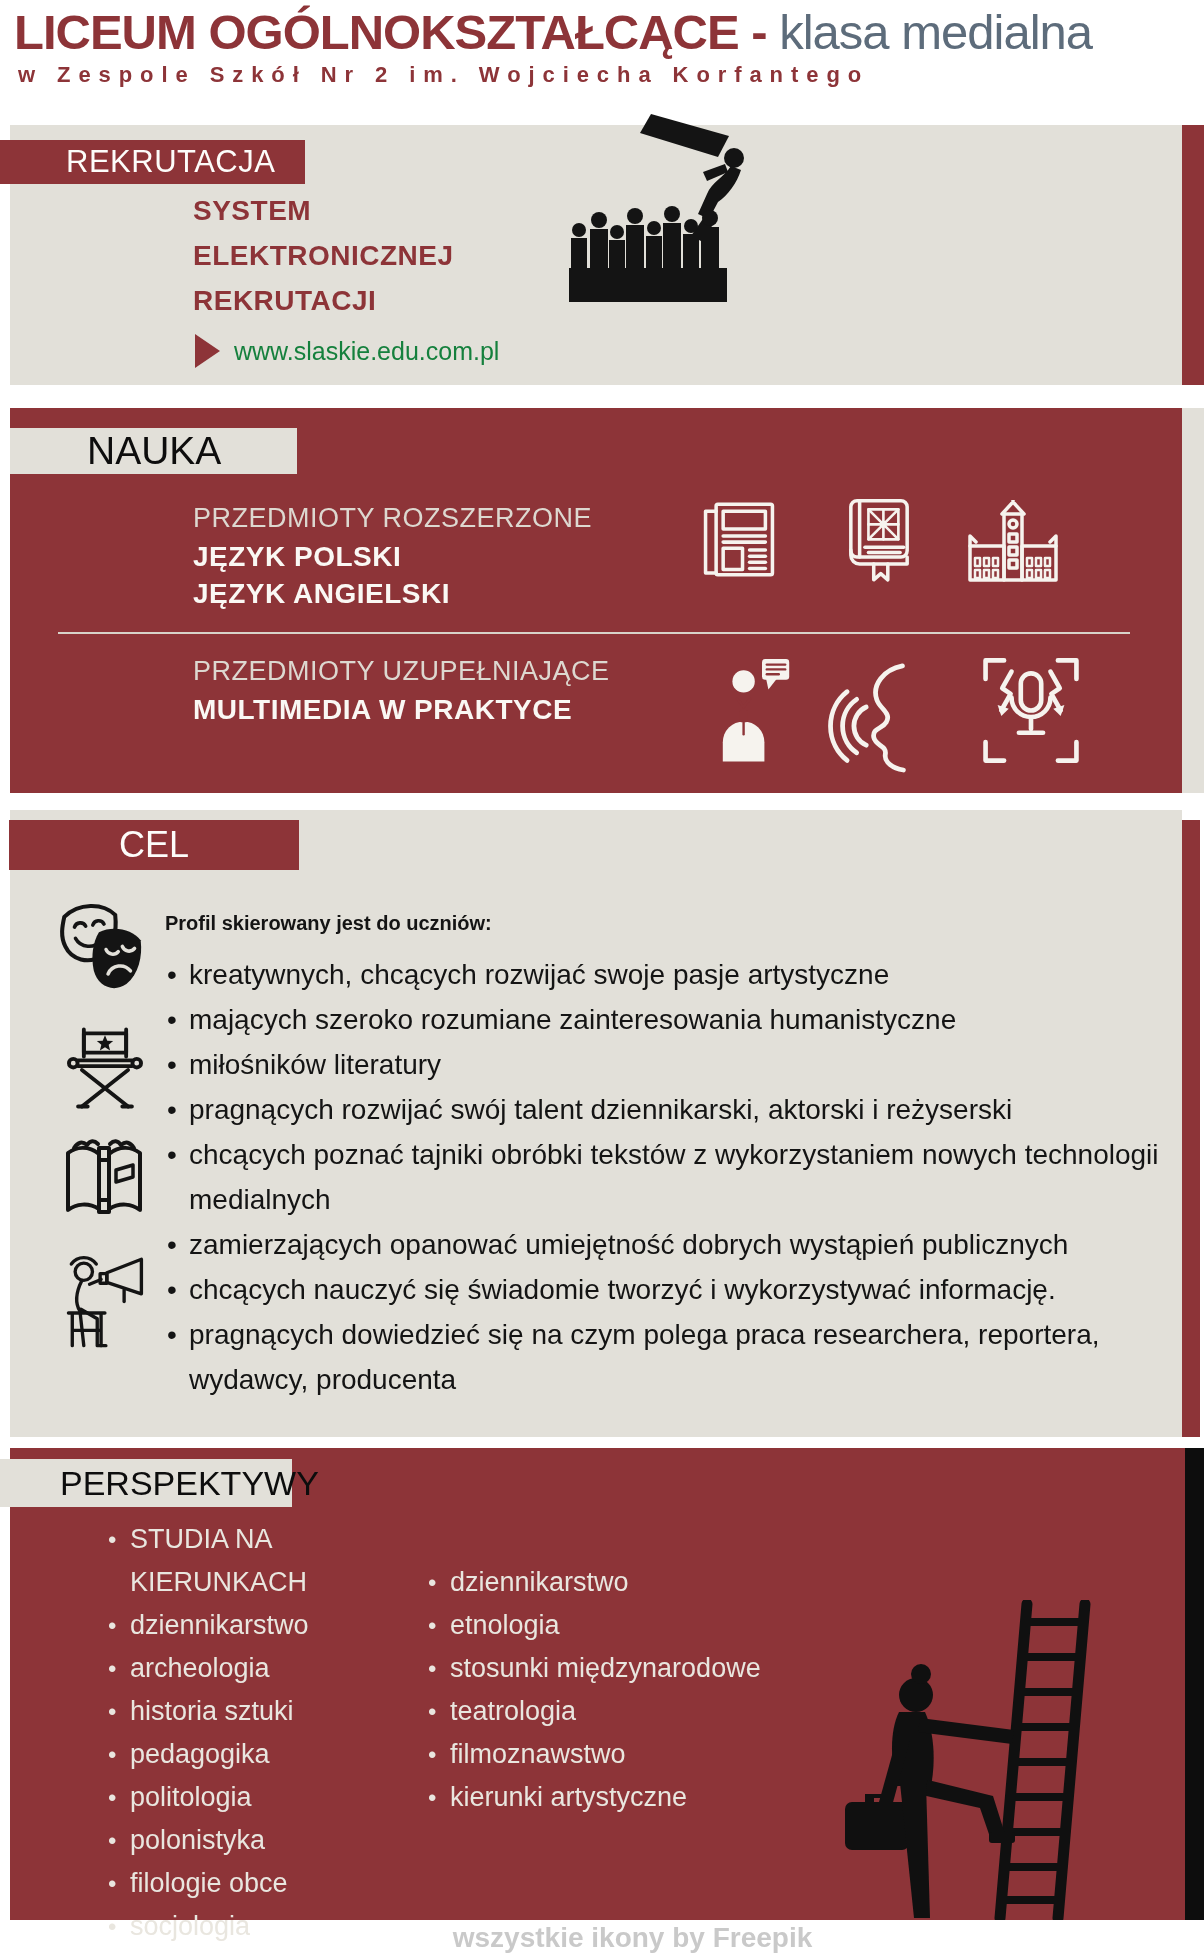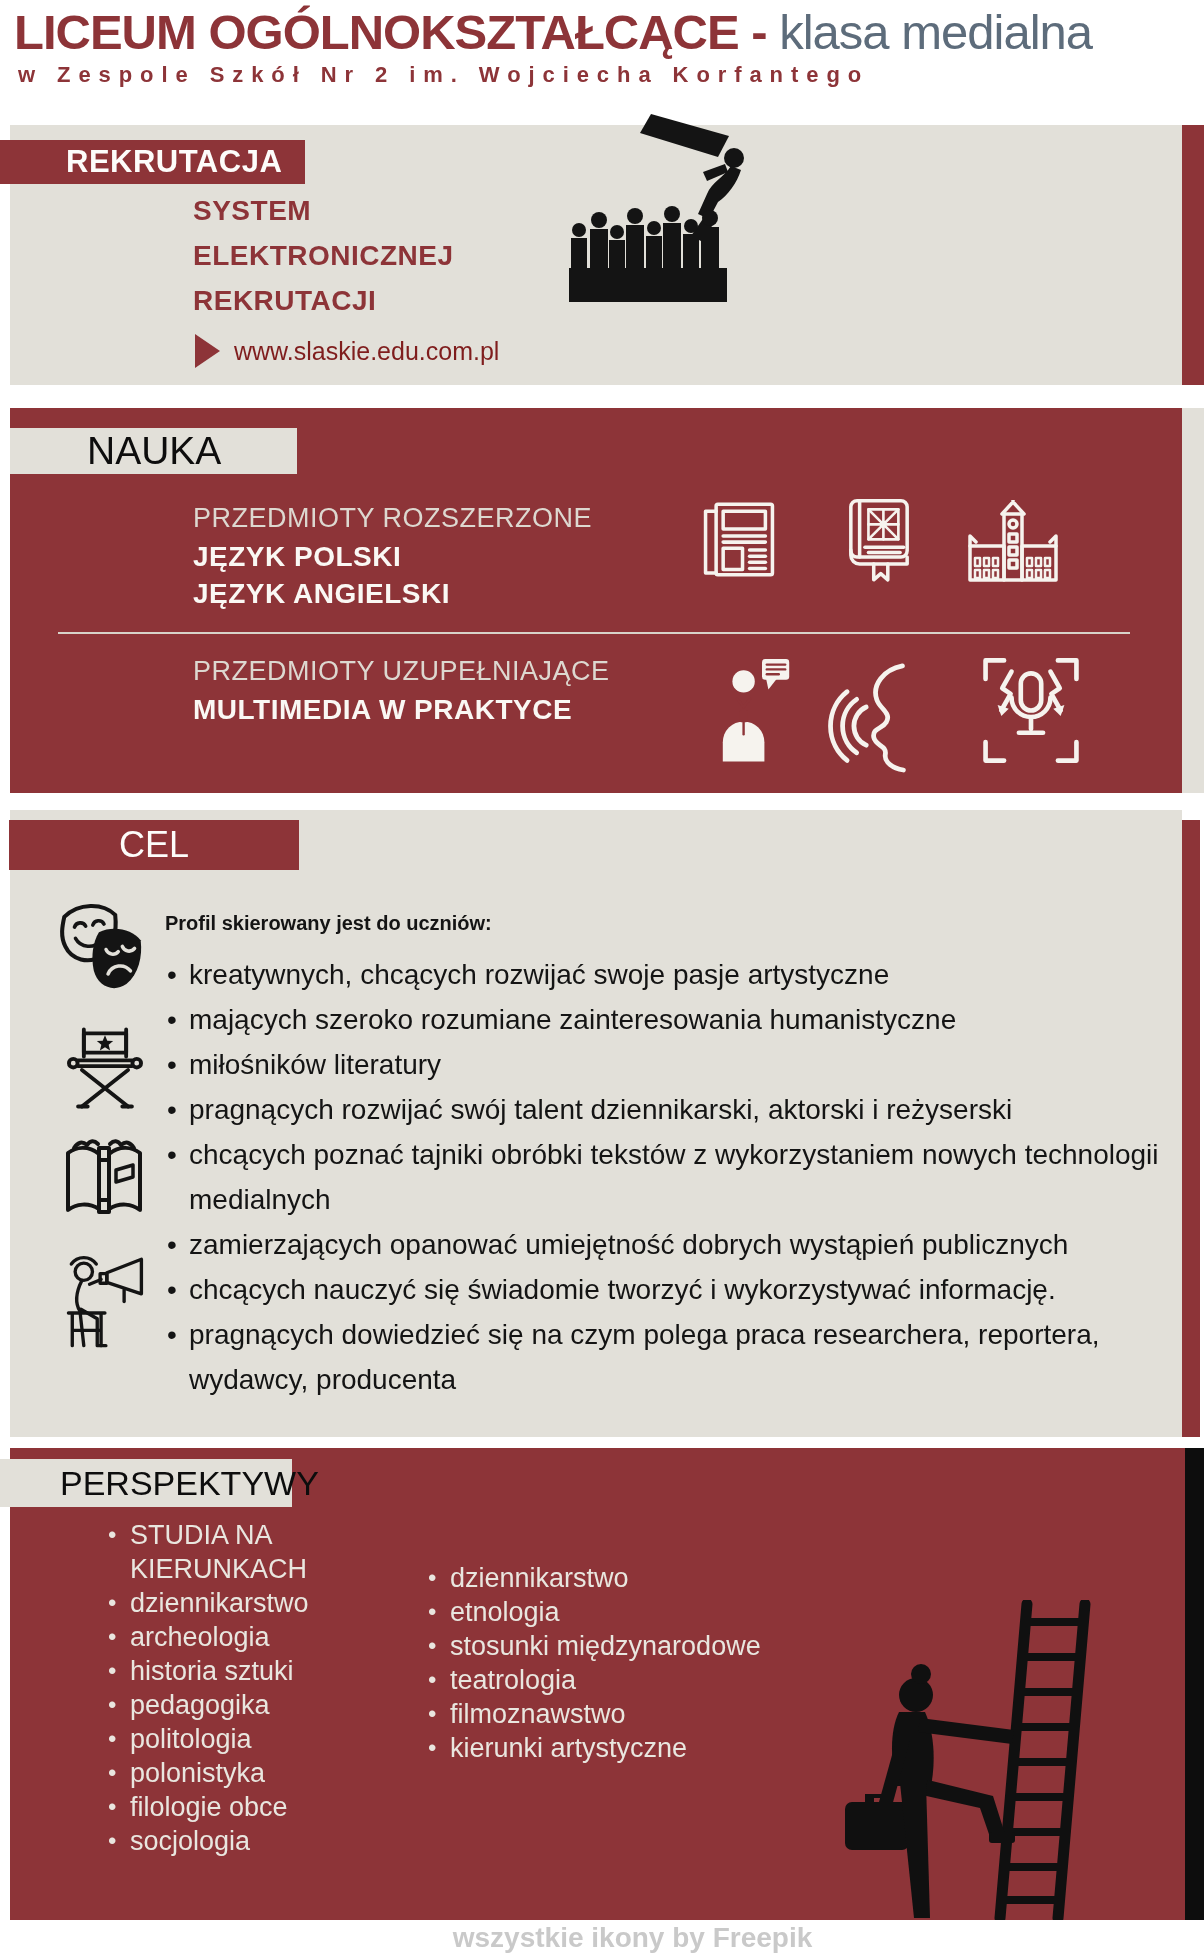--- a/index.html
+++ b/index.html
@@ -17,48 +17,48 @@
 
   
   .gray-block{background:#e2e0d9;}
   .maroon-block{background:#8d3438;}
   .edge-bar{z-index:3;}
   .banner{z-index:4;display:flex;align-items:center;}
   .banner-maroon{background:#8d3438;color:#fdfcfa;}
   .banner-gray{background:#e2e0d9;color:#111;}
 
   
-  .rek-banner{left:0;top:140px;width:305px;height:44px;font-size:31px;font-weight:700;
+  .rek-banner{left:0;top:140px;width:305px;height:44px;font-size:31px;font-weight:400;
               padding-left:66px;box-sizing:border-box;letter-spacing:0.5px;}
   .rek-lines{left:193px;top:188px;color:#8d3438;font-size:28px;font-weight:600;
              line-height:45px;letter-spacing:0.5px;}
   .rek-linkrow{left:195px;top:334px;display:flex;align-items:center;}
   .tri-arrow{width:0;height:0;border-left:25px solid #8d3438;
              border-top:17px solid transparent;border-bottom:17px solid transparent;}
-  .rek-link{margin-left:14px;font-size:25px;color:#7f1d1d;text-decoration:none;}
+  .rek-link{margin-left:14px;font-size:25px;color:#15803d;text-decoration:none;}
 
   
   .nauka-banner{left:10px;top:428px;width:287px;height:46px;font-size:39px;font-weight:500;
                 padding-left:77px;box-sizing:border-box;color:#0d0d0d;}
   .nauka-h{color:#ddd8d0;font-size:27px;letter-spacing:0.5px;}
   .nauka-b{color:#faf8f4;font-size:28px;font-weight:700;letter-spacing:0.5px;}
   .divider{left:58px;top:632px;width:1072px;height:2px;background:#d8d3ca;z-index:4;}
 
   
   .cel-banner{left:9px;top:820px;width:290px;height:50px;font-size:36px;font-weight:500;
               padding-left:110px;box-sizing:border-box;}
   .cel-intro{left:165px;top:912px;font-size:20px;font-weight:600;color:#141414;}
   .cel-list{left:165px;top:952px;width:1005px;font-size:28px;line-height:45px;color:#141414;}
   .cel-list .li{position:relative;padding-left:24px;}
   .cel-list .li::before{content:"•";position:absolute;left:2px;top:0;}
 
   
   .per-banner{left:0;top:1459px;width:292px;height:48px;font-size:34px;font-weight:500;
               padding-left:60px;box-sizing:border-box;color:#0d0d0d;}
-  .per-list{font-size:27px;line-height:34px;color:#e9e6df;}
+  .per-list{font-size:27px;line-height:43px;color:#e9e6df;}
   .per-list .li{position:relative;padding-left:22px;}
   .per-list .li::before{content:"•";position:absolute;left:0;top:0;font-size:24px;}
   .per-left{left:108px;top:1518px;width:320px;}
   .per-right{left:428px;top:1561px;width:360px;}
 
   
   .credit{left:0;top:1922px;width:1193px;text-align:center;color:#c9c9c9;
           font-size:28px;font-weight:600;margin-left:36px;}
 
   svg{display:block;}

